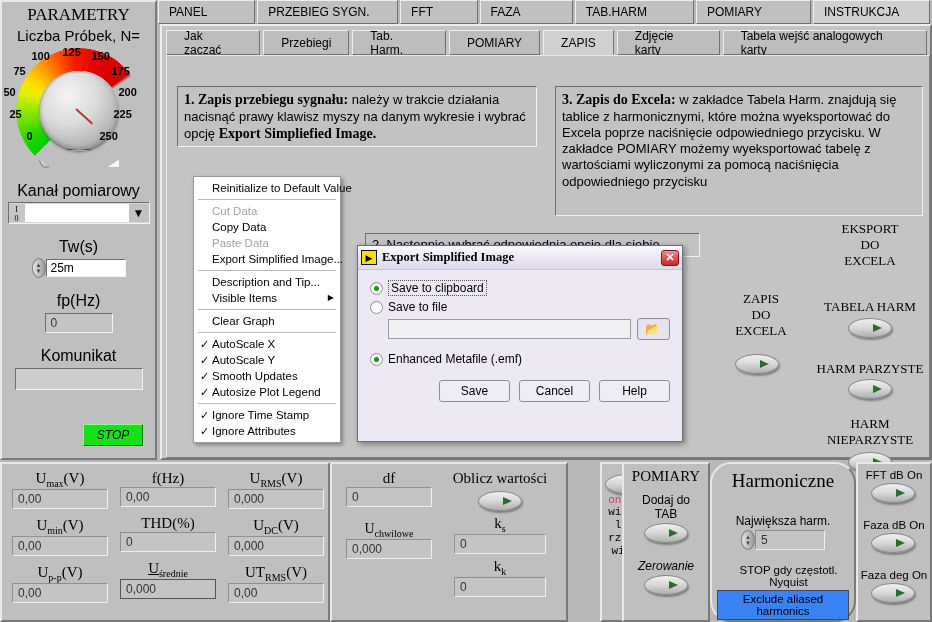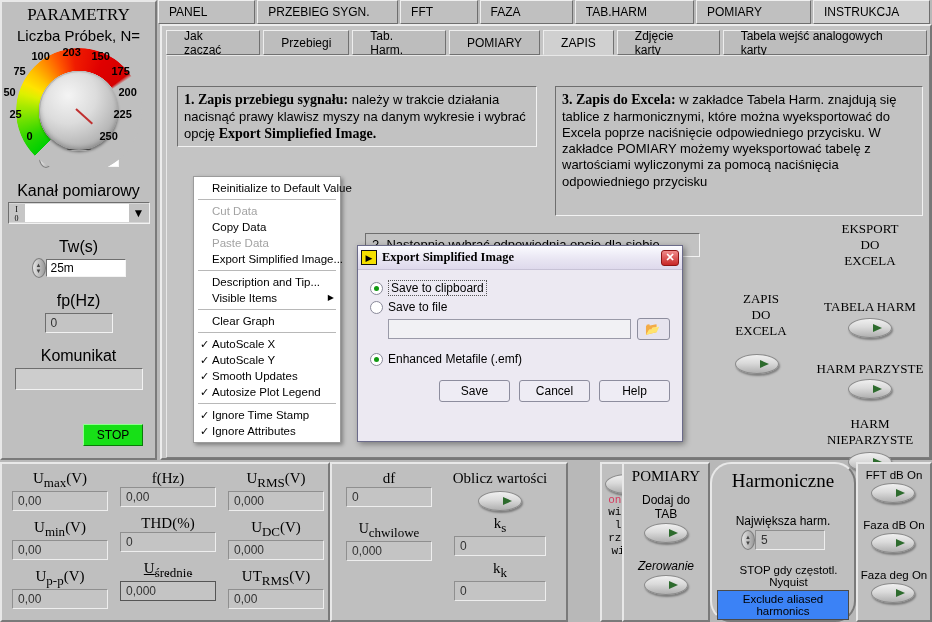--- a/index.html
+++ b/index.html
@@ -55,21 +55,21 @@
      line-height:9px; font-family:"Liberation Serif", serif; padding-top:1px; }
   #chan-field { flex:1; background:#fff; height:18px; }
   #chan-arrow { width:20px; height:18px; background:#c2c2c2; display:flex; align-items:center; justify-content:center; }
 
   .p-label { text-align:center; font-size:16px; margin-top:14px; }
   .p-flat { background:#c4c4c4; padding:2px 5px; font-size:12px; color:#333; }
   #komunikat-box { width:128px; height:22px; margin:3px auto 0; background:#cdcdcd; }
   #stop-btn { position:absolute; right:12px; bottom:12px; width:60px; height:22px; background:#17e017;
      border-top:1px solid #90ff90; border-left:1px solid #90ff90;
      border-right:1px solid #0a7a0a; border-bottom:1px solid #0a7a0a;
-     display:flex; align-items:center; justify-content:center; font-size:12px; }
+     display:flex; align-items:center; justify-content:center; font-size:12px;font-style:italic; }
 
   
   #outer-tabs { position:absolute; left:158px; top:0; width:774px; height:26px; display:flex; }
   .otab { height:24px; background:#c0c0c0; margin-right:2px; padding:0 10px;
      display:flex; align-items:center; font-size:12px;
      border-top:1px solid #efefef; border-left:1px solid #efefef;
      border-right:1px solid #6e6e6e; border-bottom:1px solid #6e6e6e; }
   .otab.sel { background:#cfcfcf; }
 
   #tab-body { position:absolute; left:160px; top:24px; width:772px; height:436px;
@@ -143,21 +143,21 @@
      border-top:2px solid #e8e8e8; border-left:2px solid #e8e8e8;
      border-right:2px solid #7a7a7a; border-bottom:2px solid #7a7a7a; }
   #b1 { left:0; top:462px; width:330px; height:160px; }
   #b2 { left:330px; top:462px; width:238px; height:160px; }
   #b3 { left:600px; top:462px; width:56px; height:160px;font-family:Liberation Mono, monospace; }
   #b4 { left:622px; top:462px; width:88px; height:160px; }
   #b5 { left:710px; top:462px; width:146px; height:160px;border-radius:21px; }
   #b6 { left:856px; top:462px; width:76px; height:160px; }
 
   .mlabel { text-align:center; font-family:"Liberation Serif", serif; font-size:15px; }
-  .mlabel sub { font-size:13px;text-align:center; }
+  .mlabel sub { font-size:10px;text-align:center; }
   .mbox { background:#c4c4c4; height:20px; padding:2px 5px; font-size:12px; color:#333;
      border-top:1px solid #8f8f8f; border-left:1px solid #8f8f8f;
      border-right:1px solid #eee; border-bottom:1px solid #eee; }
   .mbox.bordered { border:1px solid #555; background:#c4c4c4; }
   .mcol { position:absolute; width:96px; }
 </style>
 </head>
 <body>
 
 <div id="param-panel">
@@ -166,21 +166,21 @@
 
   <div class="knob-wrap">
     <div class="knob-arc"></div>
     <div class="knob-cap"></div>
     <div class="knob-needle"></div>
     <div class="knob-lbl" style="left:23px;  top:84px;">0</div>
     <div class="knob-lbl" style="left:6px;   top:62px;">25</div>
     <div class="knob-lbl" style="left:0px;   top:40px;">50</div>
     <div class="knob-lbl" style="left:10px;  top:19px;">75</div>
     <div class="knob-lbl" style="left:28px;  top:4px;">100</div>
-    <div class="knob-lbl" style="left:59px;  top:0px;">203</div>
+    <div class="knob-lbl" style="left:59px;  top:0px;">125</div>
     <div class="knob-lbl" style="left:88px;  top:4px;">150</div>
     <div class="knob-lbl" style="left:108px; top:19px;">175</div>
     <div class="knob-lbl" style="left:115px; top:40px;">200</div>
     <div class="knob-lbl" style="left:110px; top:62px;">225</div>
     <div class="knob-lbl" style="left:96px;  top:84px;">250</div>
   </div>
 
   <div class="spin-row">
     <div class="spinner">
         <span>▲</span>

